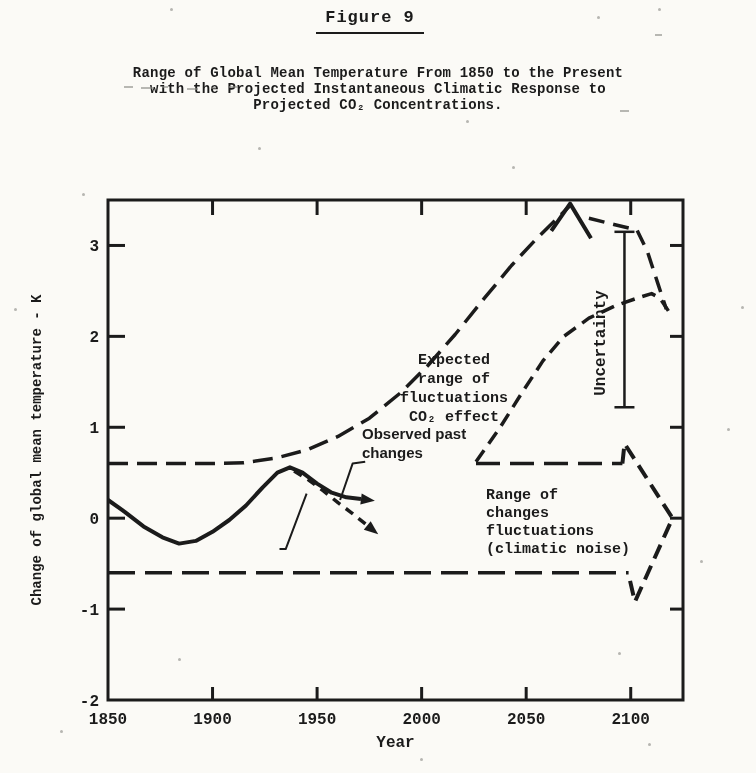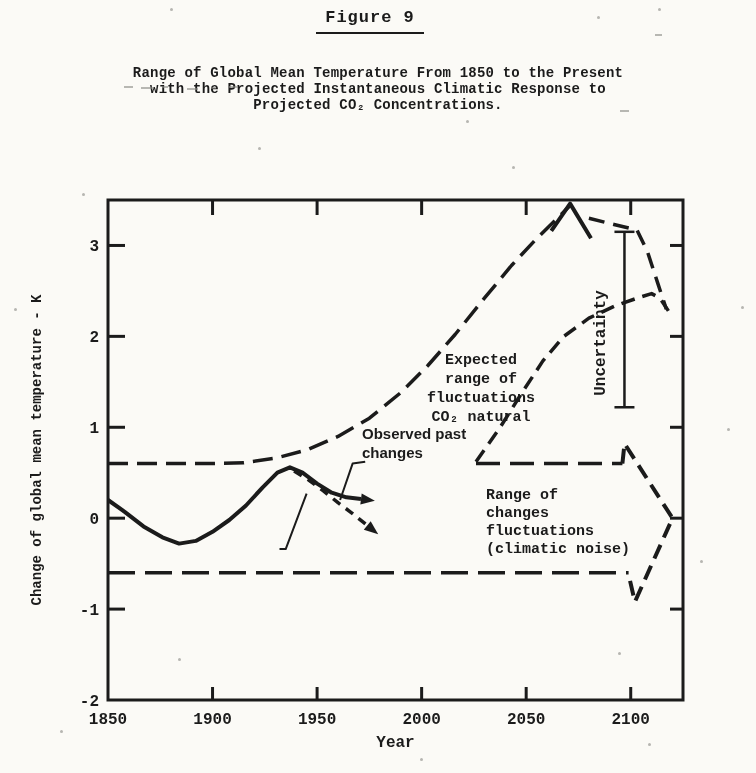--- a/index.html
+++ b/index.html
@@ -10,21 +10,21 @@
   .fig-title-wrap{position:absolute;left:0;right:40px;top:6px;text-align:center;padding-left:24px;}
   .fig-title{display:inline-block;font:bold 17px/1.4 "Liberation Mono","DejaVu Sans Mono",monospace;
              letter-spacing:1px;border-bottom:2.5px solid #1b1b1b;padding:0 9px 2px;}
   .fig-subtitle{position:absolute;left:0;right:0;top:49px;text-align:center;
                 font:bold 14px/16px "Liberation Mono","DejaVu Sans Mono",monospace;letter-spacing:.2px;margin-top:16px;}
   .ylabel{position:absolute;left:-173px;top:440px;width:420px;text-align:center;
           font:bold 14px/20px "Liberation Mono","DejaVu Sans Mono",monospace;transform:rotate(-90deg);}
   .xlabel{position:absolute;left:108px;top:733px;width:575px;text-align:center;
           font:bold 16px/20px "Liberation Mono","DejaVu Sans Mono",monospace;}
   .ann{position:absolute;white-space:nowrap;}
-  .ann-expected{left:401px;top:351px;width:160px;text-align:center;
+  .ann-expected{left:374px;top:351px;width:160px;text-align:center;
                 font:bold 15px/19px "Liberation Mono","DejaVu Sans Mono",monospace;}
   .ann-observed{left:362px;top:424px;font:bold 15px/19px "Liberation Sans","DejaVu Sans",sans-serif;}
   .ann-past{left:284px;top:537px;font:bold 15px/19px "Liberation Sans","DejaVu Sans",sans-serif;}
   .ann-natural{left:486px;top:487px;font:bold 15px/18px "Liberation Mono","DejaVu Sans Mono",monospace;}
   .ann-uncert{left:531px;top:333px;width:140px;text-align:center;
               font:bold 16px/20px "Liberation Mono","DejaVu Sans Mono",monospace;transform:rotate(-90deg);}
   .speck{position:absolute;width:3px;height:3px;border-radius:50%;background:#7d7d78;opacity:.55;}
   .scan-dash{position:absolute;height:2px;background:#8b8b85;opacity:.6;}
 </style>
 </head>
@@ -94,21 +94,21 @@
       <line x1="614.4545454545455" x2="634.4545454545455" y1="407.2727272727273" y2="407.2727272727273" stroke="#1b1b1b" stroke-width="2.5"></line>
     </svg>
 
   <div class="ylabel">Change of global mean temperature - K</div>
   <div class="xlabel">Year</div>
 
   <div class="ann ann-expected">
     <div>Expected</div>
     <div>range of</div>
     <div>fluctuations</div>
-    <div>CO₂ natural</div>
+    <div>CO₂ effect</div>
   </div>
 
   <div class="ann ann-observed">
     <div>Observed past</div>
     <div>changes</div>
   </div>
 
 
   <div class="ann ann-natural">
     <div>Range of</div>

